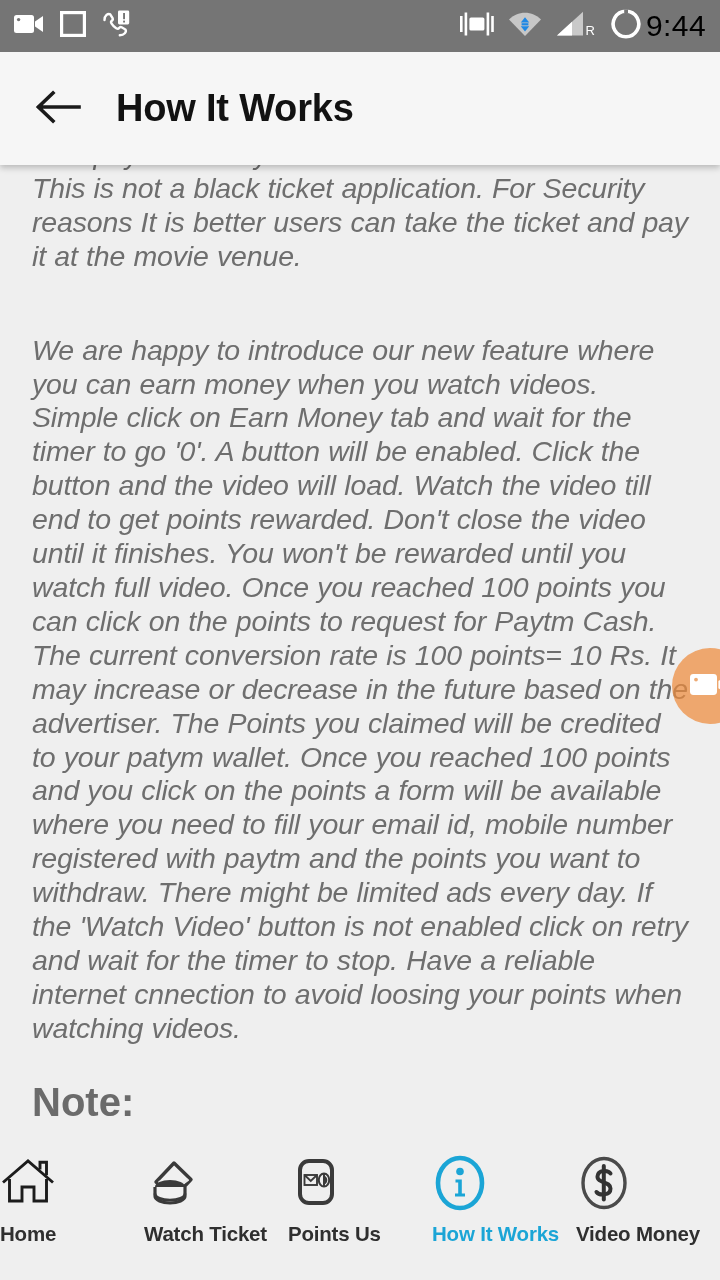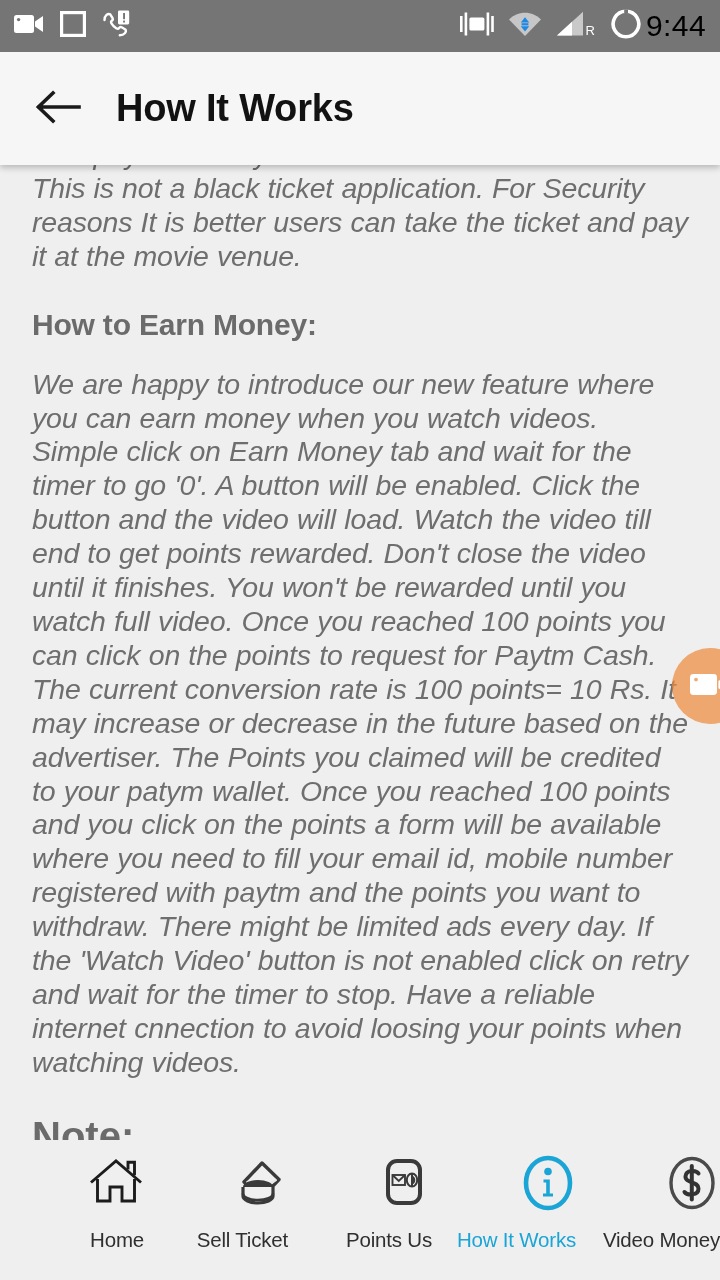--- a/index.html
+++ b/index.html
@@ -137,23 +137,24 @@
     background: #efefef;
     display: flex;
     align-items: flex-start;
     padding-top: 14px;
     z-index: 20;
   }
   .nav-item {
     flex: 1;
     display: flex;
     flex-direction: column;
-    align-items: flex-end;
-    gap: 16px;
+    align-items: flex-start;
+    gap: 10px;
     cursor: pointer;
+    font-weight: bold;
   }
   .nav-icon {
     height: 58px;
     display: flex;
     align-items: center;
     justify-content: center;
   }
   .nav-label {
     font-size: 20.5px;
     color: #2f2f2f;
@@ -236,21 +237,20 @@
         </svg>
       </span>
     </div>
     <div class="app-bar-title">How It Works</div>
   </div>
 
   <div class="content">
     <div class="content-inner">
       <div class="para">This payment is by direct contact with the seller. This is not a black ticket application. For Security reasons It is better users can take the ticket and pay it at the movie venue.</div>
       <div class="gap-lg"></div>
-      <div class="heading">How to Earn Money:</div>
       <div class="gap-md"></div>
       <div class="para">We are happy to introduce our new feature where you can earn money when you watch videos. Simple click on Earn Money tab and wait for the timer to go '0'. A button will be enabled. Click the button and the video will load. Watch the video till end to get points rewarded. Don't close the video until it finishes. You won't be rewarded until you watch full video. Once you reached 100 points you can click on the points to request for Paytm Cash. The current conversion rate is 100 points= 10 Rs. It may increase or decrease in the future based on the advertiser. The Points you claimed will be credited to your patym wallet. Once you reached 100 points and you click on the points a form will be available where you need to fill your email id, mobile number registered with paytm and the points you want to withdraw. There might be limited ads every day. If the 'Watch Video' button is not enabled click on retry and wait for the timer to stop. Have a reliable internet cnnection to avoid loosing your points when watching videos.</div>
       <div class="gap-lg"></div>
       <div class="note-head">Note:</div>
 
     </div>
   </div>
 
   <div class="fab">
     <span>
@@ -278,21 +278,21 @@
     <div class="nav-item">
       <span class="nav-icon">
         <svg width="56" height="52" viewBox="0 0 56 52">
           <path d="M12 25 L30 6 L47 22.5 L29.5 41 Z" fill="#f0f0f0" stroke="#3a3a3a" stroke-width="3.4" stroke-linejoin="round"></path>
           <path d="M14.5 24.5 L29.5 33 L44.5 22.5" fill="none" stroke="#e8e8e8" stroke-width="2.4"></path>
           <ellipse cx="26" cy="30" rx="15" ry="7" fill="#3a3a3a"></ellipse>
           <path d="M11 30 L11 39 C11 43 18 46 26 46 C34 46 41 43 41 39 L41 30" fill="#f0f0f0" stroke="#3a3a3a" stroke-width="3.2"></path>
           <path d="M11 36.5 C11 40.5 18 43.2 26 43.2 C34 43.2 41 40.5 41 36.5" fill="none" stroke="#3a3a3a" stroke-width="2.8"></path>
         </svg>
       </span>
-      <span class="nav-label">Sell Ticket</span>
+      <span class="nav-label">Watch Ticket</span>
     </div>
 
     <div class="nav-item">
       <span class="nav-icon">
         <svg width="56" height="52" viewBox="0 0 56 52">
           <rect x="12" y="4" width="32" height="42" rx="9" fill="none" stroke="#3a3a3a" stroke-width="4"></rect>
           <rect x="16.5" y="18" width="12.5" height="10" fill="none" stroke="#3a3a3a" stroke-width="1.9"></rect>
           <path d="M16.5 18 L22.75 24 L29 18" fill="none" stroke="#3a3a3a" stroke-width="1.9"></path>
           <ellipse cx="36" cy="23" rx="5.2" ry="6.6" fill="none" stroke="#3a3a3a" stroke-width="2"></ellipse>
           <path d="M36 16.6 L36 29.6" stroke="#3a3a3a" stroke-width="2"></path>

